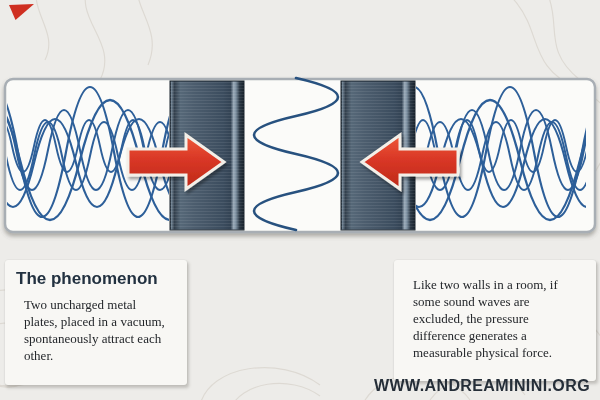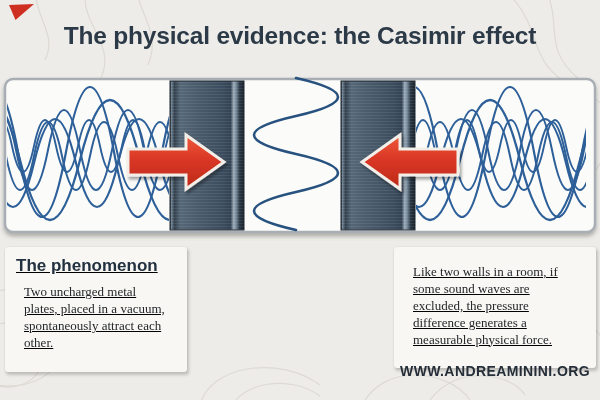--- a/index.html
+++ b/index.html
@@ -13,38 +13,38 @@
     position:absolute;left:9px;top:4px;width:25px;height:16px;
     background:#cf2f21;
     clip-path:polygon(0 6%,100% 0,26% 100%);
   }
   .page-title{
     position:absolute;left:0;top:22px;width:600px;text-align:center;
     font-size:24.5px;font-weight:bold;letter-spacing:-0.2px;color:#2c3a48;
   }
   .diagram-svg{position:absolute;left:0;top:0;width:600px;height:400px;}
   .card{
-    position:absolute;top:247px;background:#f8f7f4;border-radius:3px;
+    position:absolute;top:260px;background:#f8f7f4;border-radius:3px;
     box-shadow:1.5px 2.5px 3px rgba(90,85,80,.28),0 0 0 .5px rgba(0,0,0,.05);
-    padding:9px 11px 12px 11px;box-sizing:border-box;text-decoration:underline;
+    padding:9px 11px 12px 11px;box-sizing:border-box;
   }
   .card-1{left:5px;width:182px;}
   .card-2{left:199px;width:182px;}
   .card-3{left:394px;width:202px;}
   .card h3{
     margin:0 0 6px 0;font-size:17px;font-weight:bold;color:#223140;
     font-family:"Liberation Sans",sans-serif;
   }
   .card p{
     margin:8px;font-family:"Liberation Serif",serif;font-size:13px;
     line-height:1.3;color:#24272b;
   }
   .site-label{
-    position:absolute;right:10px;top:363px;
-    font-size:14px;font-weight:bold;letter-spacing:.4px;color:#252e38;
+    position:absolute;right:10px;top:377px;
+    font-size:16px;font-weight:bold;letter-spacing:.4px;color:#252e38;
   }
 </style>
 </head>
 <body>
 
 <div class="stage">
 
   <svg class="contours" viewBox="0 0 600 400">
     <g fill="none" stroke="#dcd8d1" stroke-width="1.2" opacity="0.9">
       <path d="M 470 -30 c 90 40 40 90 110 120 c 50 22 30 60 10 90"></path>
@@ -57,21 +57,20 @@
       <path d="M 200 405 c 10 -40 80 -50 120 -20"></path>
       <path d="M 230 410 c 10 -28 60 -36 90 -14"></path>
       <path d="M 360 410 c 20 -50 90 -40 110 -10"></path>
       <path d="M 430 400 c 25 -35 80 -28 95 -5"></path>
       <path d="M 560 260 c 30 25 20 60 45 80"></path>
     </g>
   </svg>
 
   <div class="logo-triangle"></div>
 
-  <div class="page-title">The physical evidence: the Casimir effect</div>
 
   <svg class="diagram-svg" viewBox="0 0 600 400">
     <defs>
       <linearGradient id="steel" x1="0" y1="0" x2="1" y2="0">
         <stop offset="0" stop-color="#202b35"></stop>
         <stop offset="0.02" stop-color="#6e8090"></stop>
         <stop offset="0.06" stop-color="#33404d"></stop>
         <stop offset="0.14" stop-color="#566878"></stop>
         <stop offset="0.32" stop-color="#4c5d6e"></stop>
         <stop offset="0.52" stop-color="#445566"></stop>

